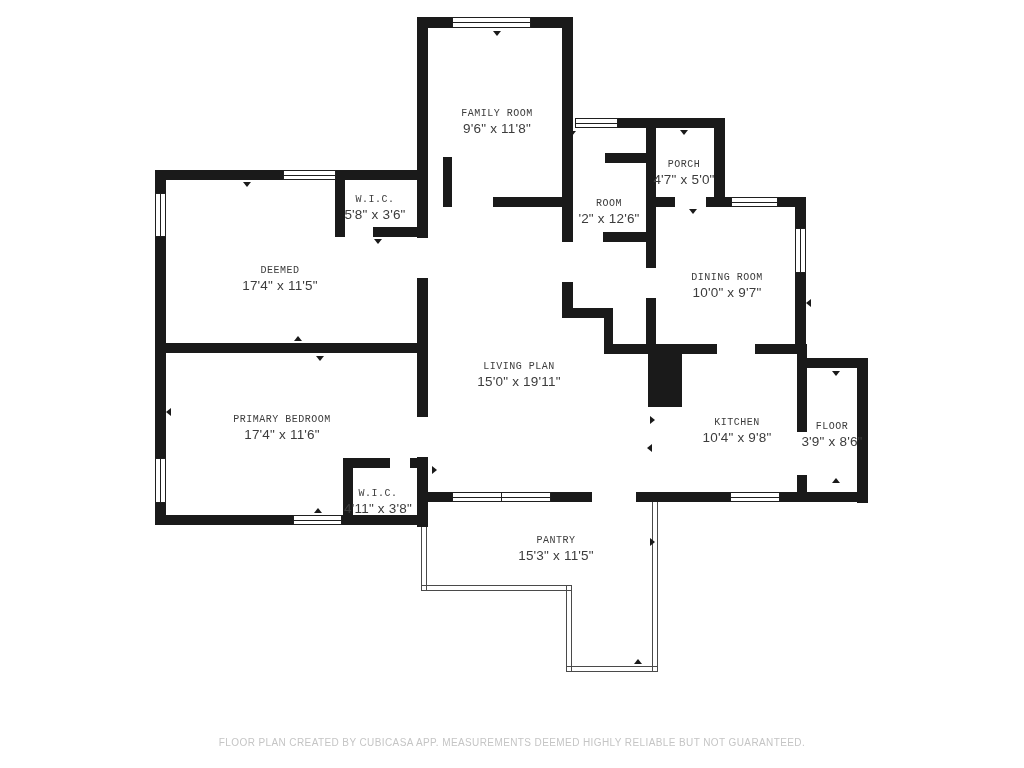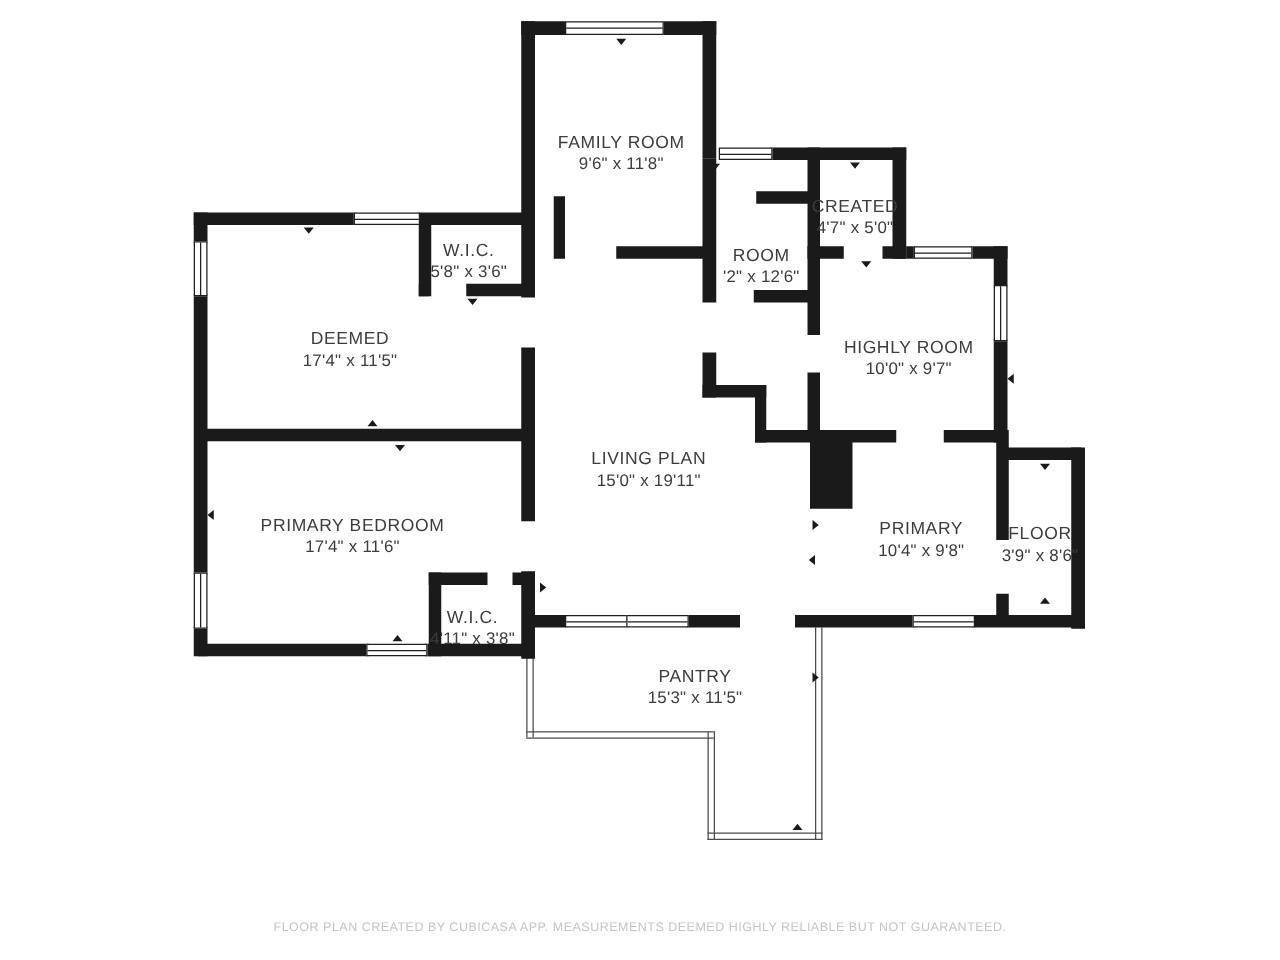--- a/index.html
+++ b/index.html
@@ -9,21 +9,21 @@
   }
   .wall{position:absolute;background:#1a1a1a;z-index:2;}
   .win{position:absolute;background:#fff;z-index:3;border:1px solid #1f1f1f;box-sizing:border-box;}
   .win .mid{position:absolute;background:#1f1f1f;}
   .win.h .mid{left:0;right:0;top:50%;height:1px;margin-top:-0.5px;}
   .win.v .mid{top:0;bottom:0;left:50%;width:1px;margin-left:-0.5px;}
   .porch-line{position:absolute;z-index:1;box-sizing:border-box;background:transparent;}
   .porch-line.h{border-top:1.5px solid #4a4a4a;border-bottom:1.5px solid #4a4a4a;}
   .porch-line.v{border-left:1.5px solid #4a4a4a;border-right:1.5px solid #4a4a4a;}
   .room-label{position:absolute;transform:translate(-50%,-50%);text-align:center;z-index:5;color:#3c3c3c;white-space:nowrap;}
-  .room-name{display:block;font-size:14px;letter-spacing:.5px;}
+  .room-name{display:block;font-size:10px;letter-spacing:.5px;font-family:Liberation Mono, monospace;}
   .room-dims{display:block;font-size:13.5px;margin-top:2px;letter-spacing:.2px;}
   .tick{position:absolute;width:0;height:0;z-index:4;}
   .tick.down{border-left:4px solid transparent;border-right:4px solid transparent;border-top:5px solid #1a1a1a;transform:translate(-50%,0);}
   .tick.up{border-left:4px solid transparent;border-right:4px solid transparent;border-bottom:5px solid #1a1a1a;transform:translate(-50%,-100%);}
   .tick.left{border-top:4px solid transparent;border-bottom:4px solid transparent;border-right:5px solid #1a1a1a;transform:translate(-100%,-50%);}
   .tick.right{border-top:4px solid transparent;border-bottom:4px solid transparent;border-left:5px solid #1a1a1a;transform:translate(0,-50%);}
   #footer-text{
     position:absolute;left:0;top:737px;width:100%;text-align:center;
     font-size:10px;letter-spacing:.4px;color:#c5c5c5;z-index:6;
   }
@@ -136,49 +136,49 @@
       <div class="tick left" style="left: 652px; top: 448px;"></div>
       <div class="tick right" style="left: 432px; top: 470px;"></div>
       <div class="tick right" style="left: 650px; top: 542px;"></div>
       <div class="tick up" style="left: 638px; top: 664px;"></div>
       <div class="tick left" style="left: 811px; top: 303px;"></div>
       <div class="room-label" style="left: 497px; top: 122px;">
         <span class="room-name">FAMILY ROOM</span>
         <span class="room-dims">9'6" x 11'8"</span>
       </div>
       <div class="room-label" style="left: 684px; top: 173px;">
-        <span class="room-name">CREATED</span>
+        <span class="room-name">PORCH</span>
         <span class="room-dims">4'7" x 5'0"</span>
       </div>
       <div class="room-label" style="left: 609px; top: 212px;">
         <span class="room-name">ROOM</span>
         <span class="room-dims">'2" x 12'6"</span>
       </div>
       <div class="room-label" style="left: 375px; top: 208px;">
         <span class="room-name">W.I.C.</span>
         <span class="room-dims">5'8" x 3'6"</span>
       </div>
       <div class="room-label" style="left: 280px; top: 279px;">
         <span class="room-name">DEEMED</span>
         <span class="room-dims">17'4" x 11'5"</span>
       </div>
       <div class="room-label" style="left: 727px; top: 286px;">
-        <span class="room-name">HIGHLY ROOM</span>
+        <span class="room-name">DINING ROOM</span>
         <span class="room-dims">10'0" x 9'7"</span>
       </div>
       <div class="room-label" style="left: 519px; top: 375px;">
         <span class="room-name">LIVING PLAN</span>
         <span class="room-dims">15'0" x 19'11"</span>
       </div>
       <div class="room-label" style="left: 282px; top: 428px;">
         <span class="room-name">PRIMARY BEDROOM</span>
         <span class="room-dims">17'4" x 11'6"</span>
       </div>
       <div class="room-label" style="left: 737px; top: 431px;">
-        <span class="room-name">PRIMARY</span>
+        <span class="room-name">KITCHEN</span>
         <span class="room-dims">10'4" x 9'8"</span>
       </div>
       <div class="room-label" style="left: 832px; top: 435px;">
         <span class="room-name">FLOOR</span>
         <span class="room-dims">3'9" x 8'6"</span>
       </div>
       <div class="room-label" style="left: 378px; top: 502px;">
         <span class="room-name">W.I.C.</span>
         <span class="room-dims">4'11" x 3'8"</span>
       </div>

